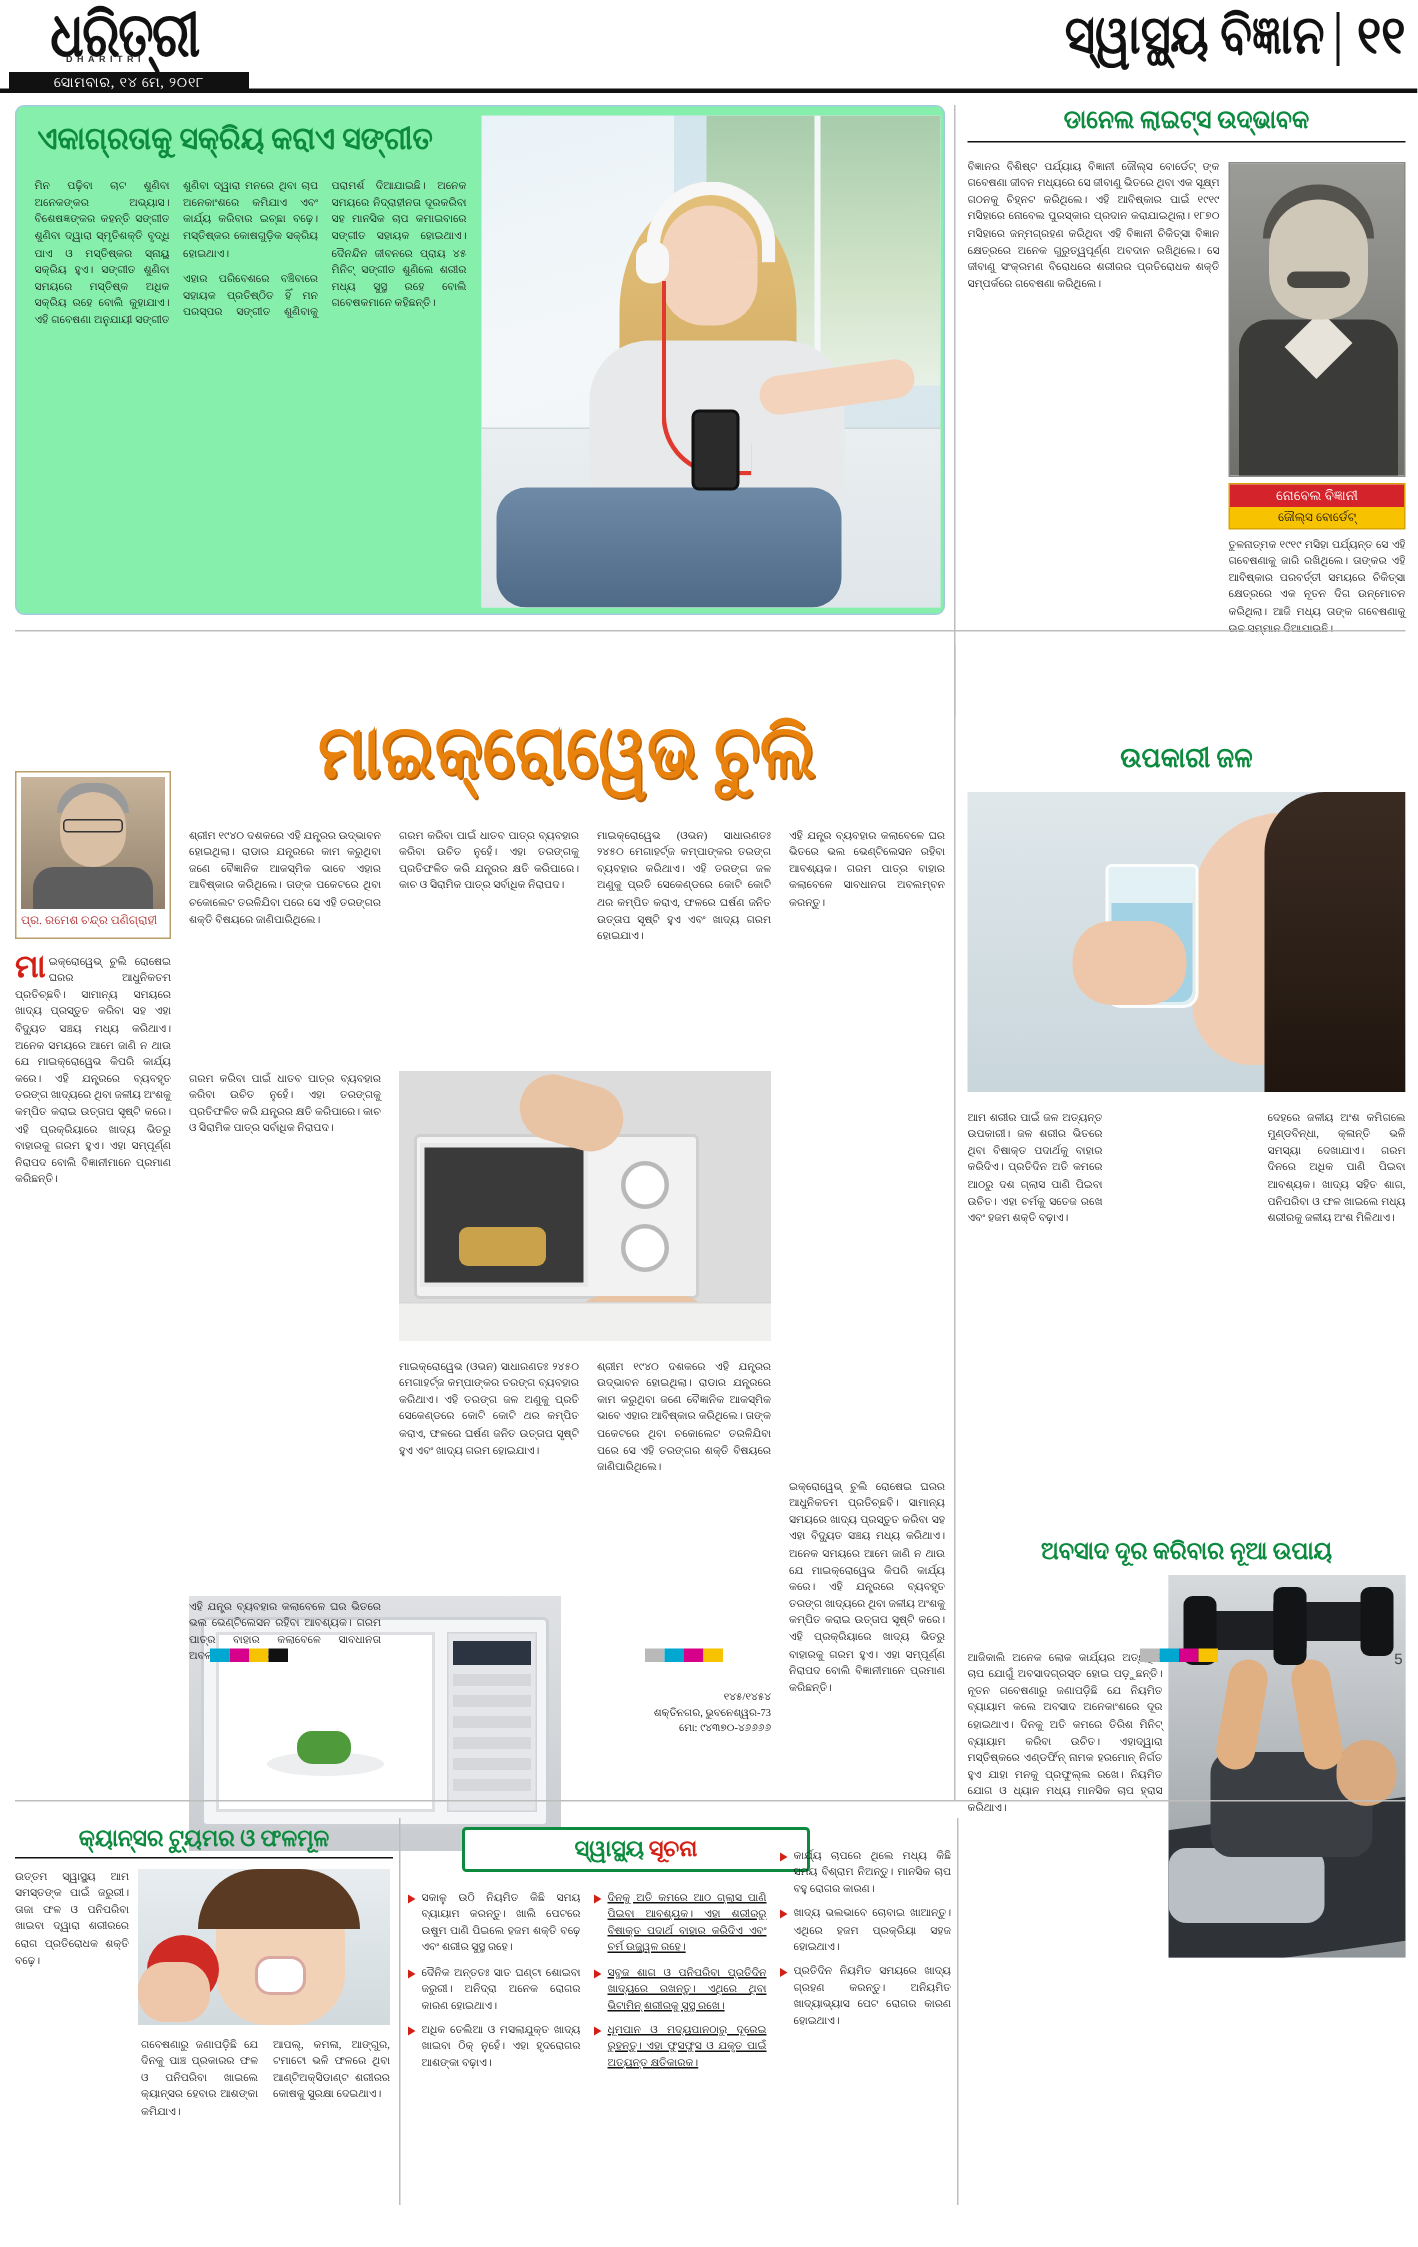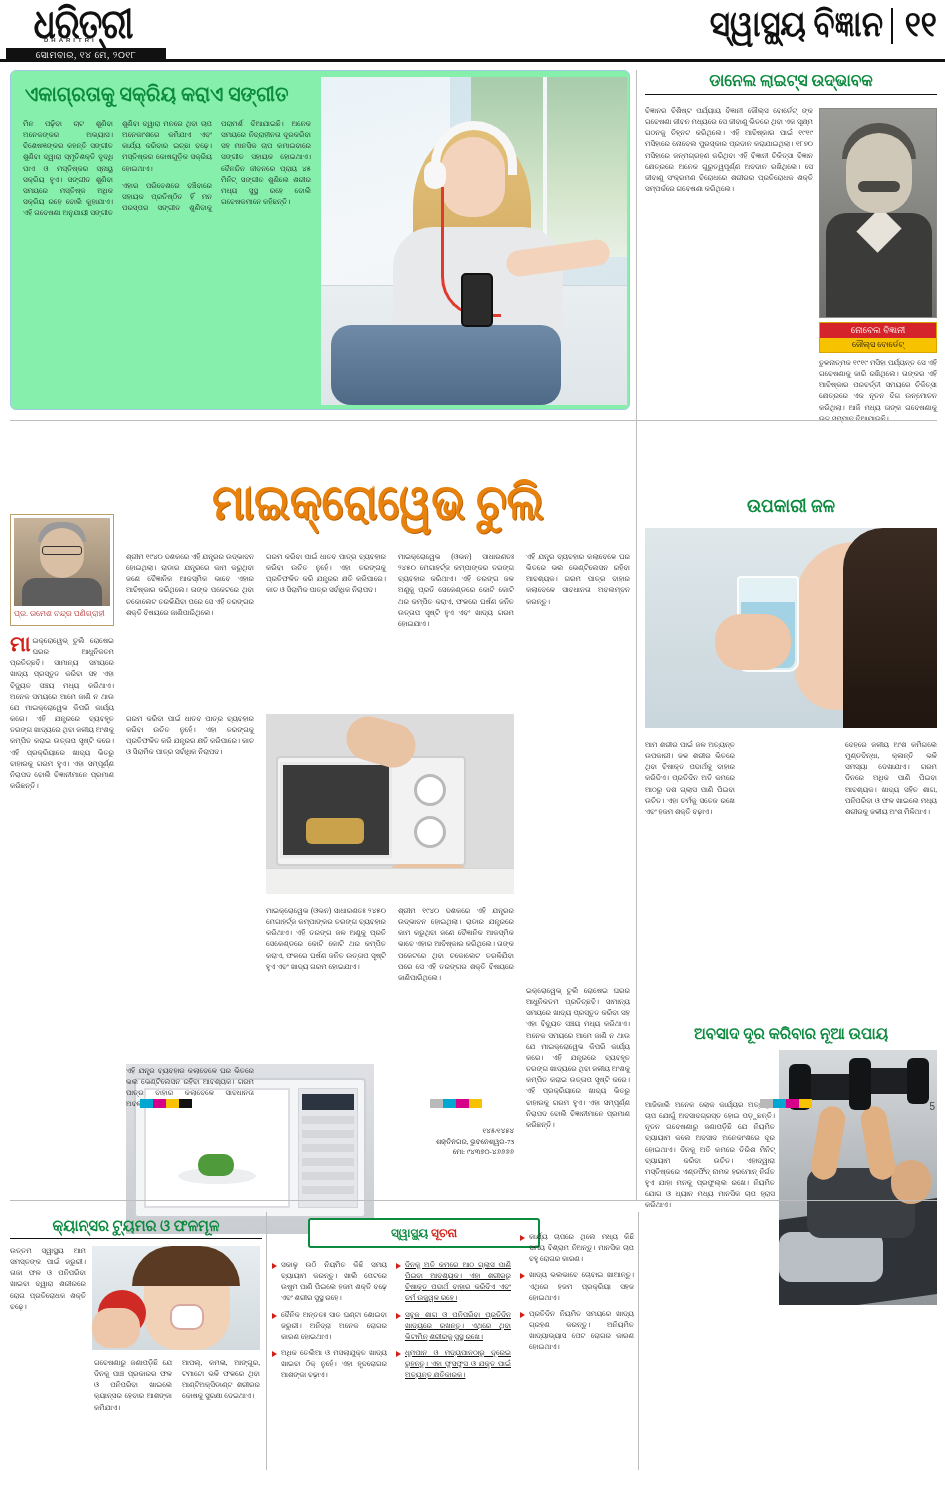--- a/index.html
+++ b/index.html
@@ -346,21 +346,21 @@
   .s6-c3 { position:absolute; left:172px; top:140px; width:78px; height:104px; }
 
   
   .s7 { position:absolute; left:272px; top:1218px; width:362px; height:252px; }
   .s7-badge {
     position:absolute; left:36px; top:0; width:232px; height:30px;
     border:2px solid #0c8a3e; border-radius:3px; display:flex;
     align-items:center; justify-content:center; gap:3px; background:#fff;
   }
   .s7-badge span {
-    font-family:"Liberation Serif", serif; font-weight:bold; font-size:12px;
+    font-family:"Liberation Serif", serif; font-weight:bold; font-size:15px;
   }
   .s7-badge .g { color:#0c8a3e; } .s7-badge .r { color:#d32017; }
   .s7-c1 { position:absolute; left:0;   top:42px; width:115px; height:204px; }
   .s7-c2 { position:absolute; left:124px; top:42px; width:115px; height:204px;text-decoration:underline; }
   .s7-c3 { position:absolute; left:248px; top:14px; width:114px; height:232px; }
   .bullet-li { position:relative; padding-left:9px; margin-bottom:5px; }
   .bullet-li::before {
     content:""; position:absolute; left:0; top:3px;
     border-left:5px solid #d32017; border-top:3px solid transparent;
     border-bottom:3px solid transparent;

